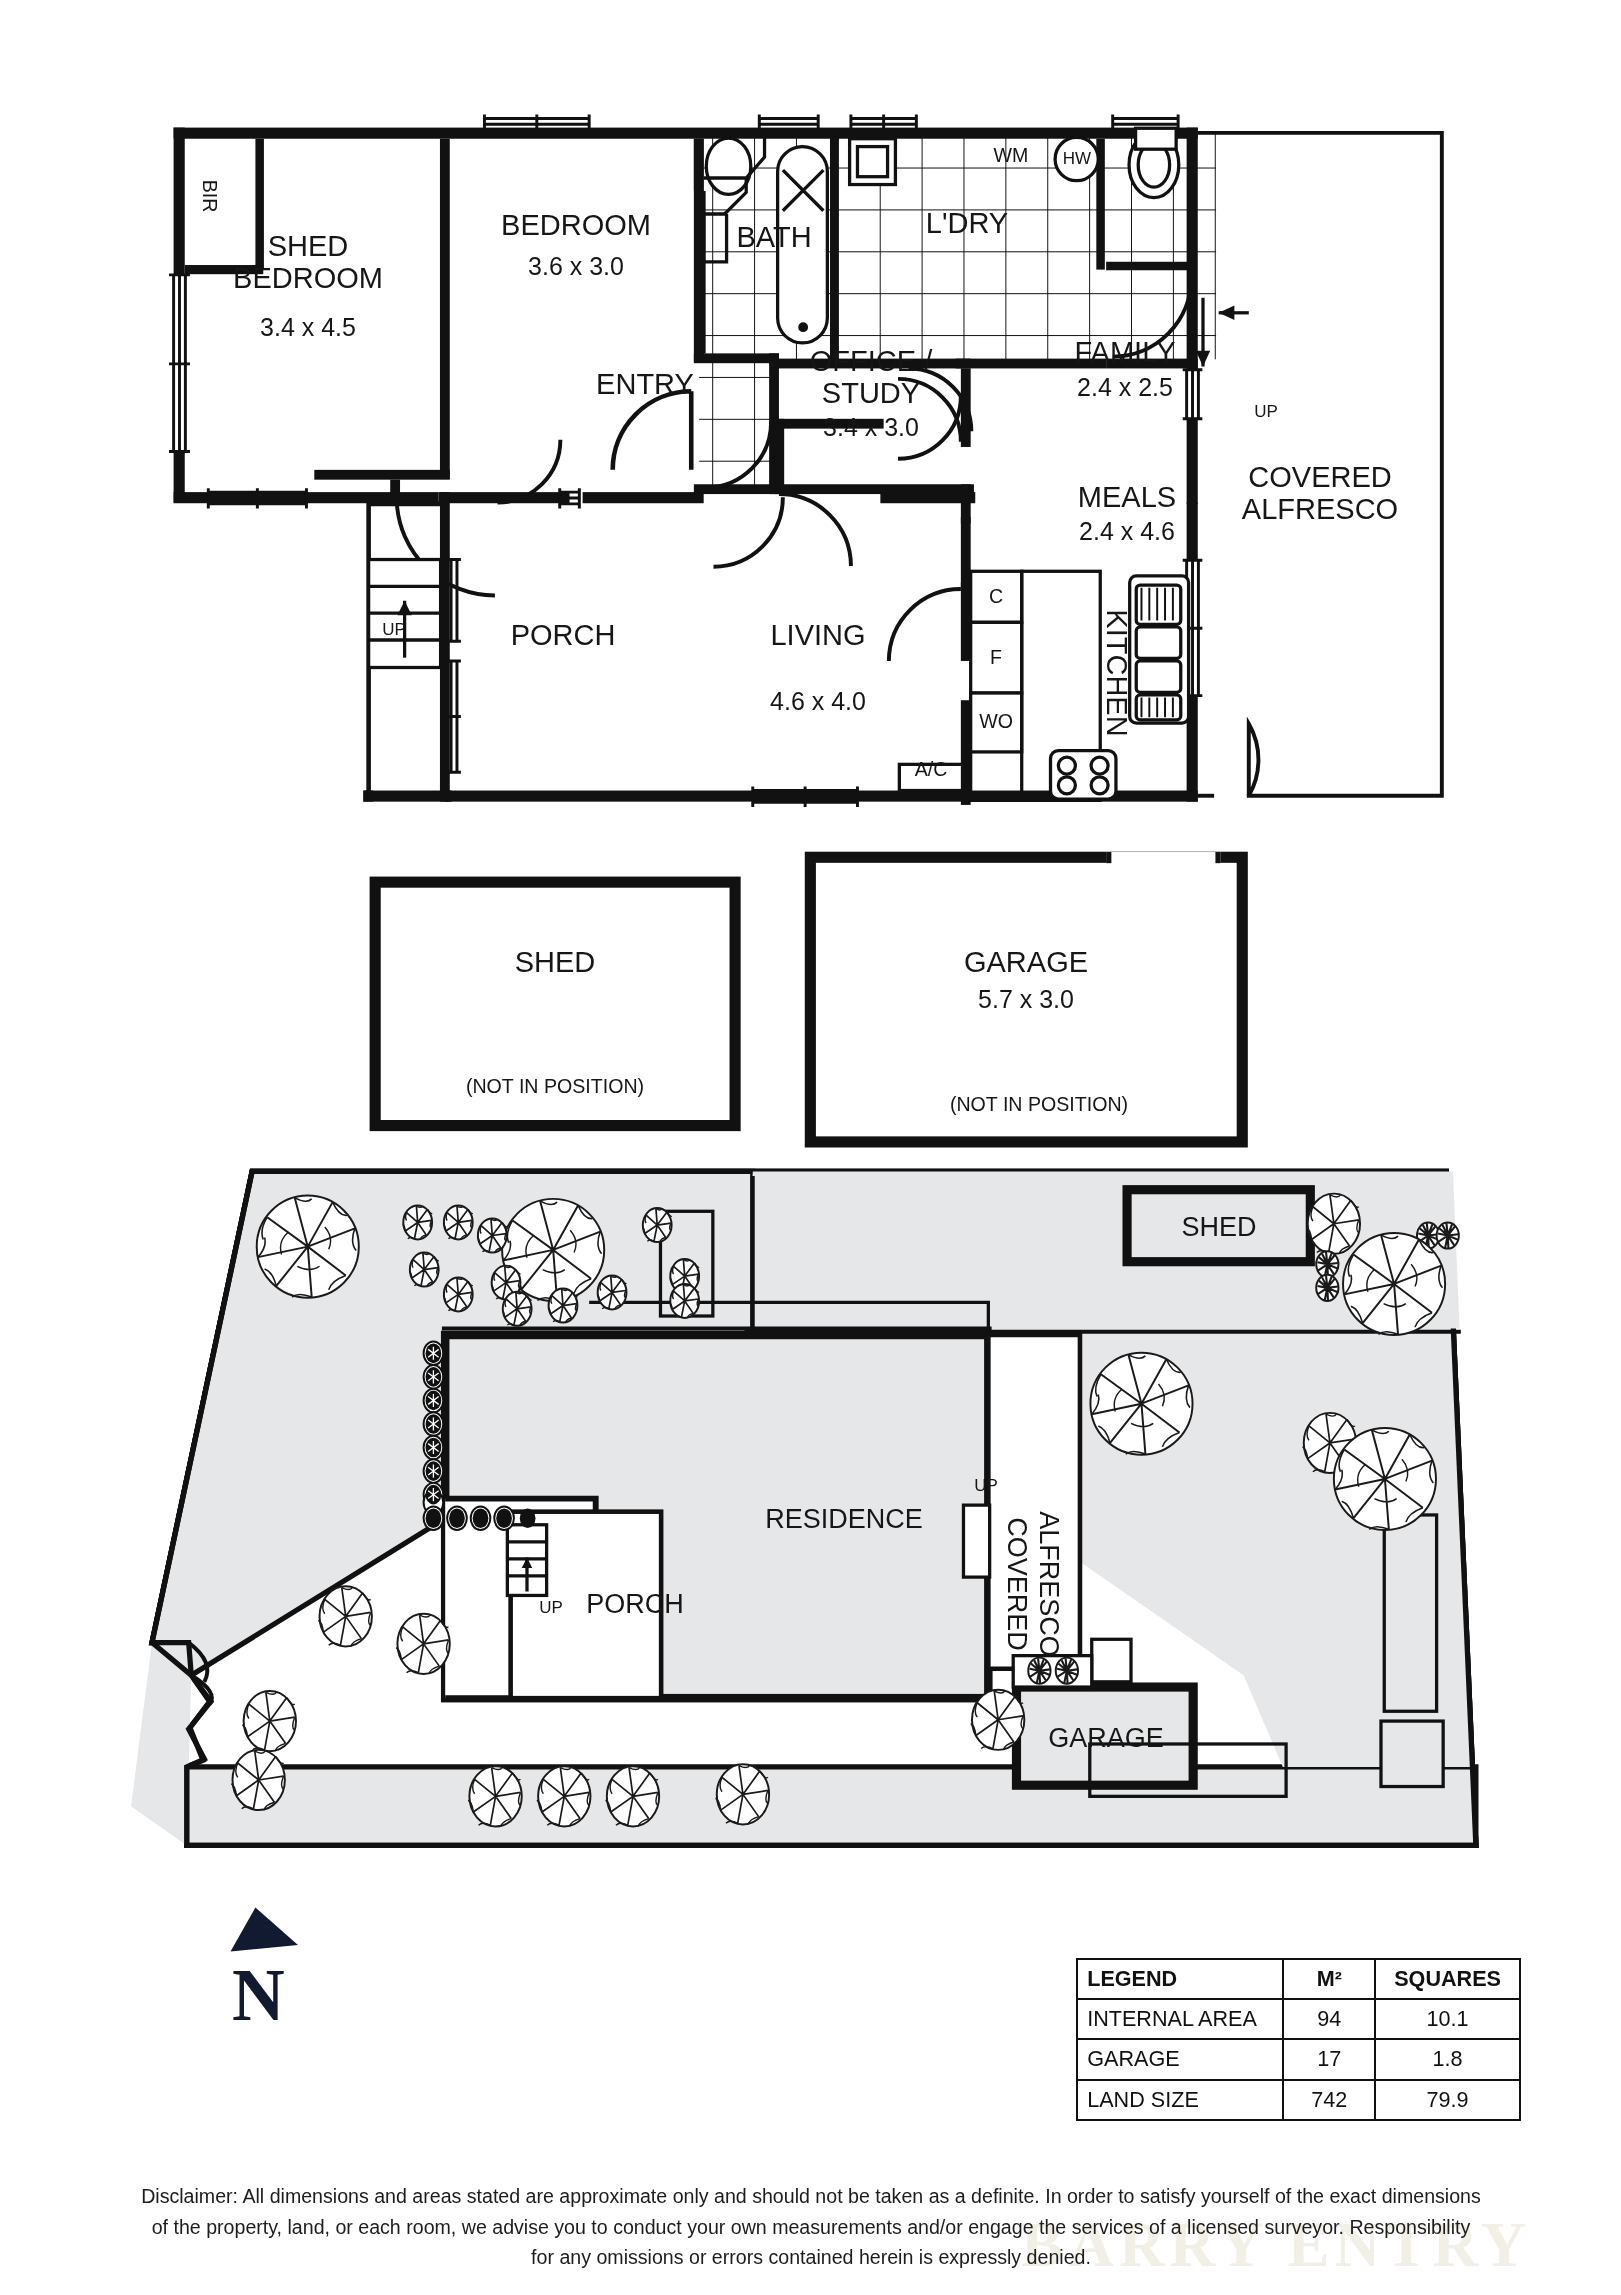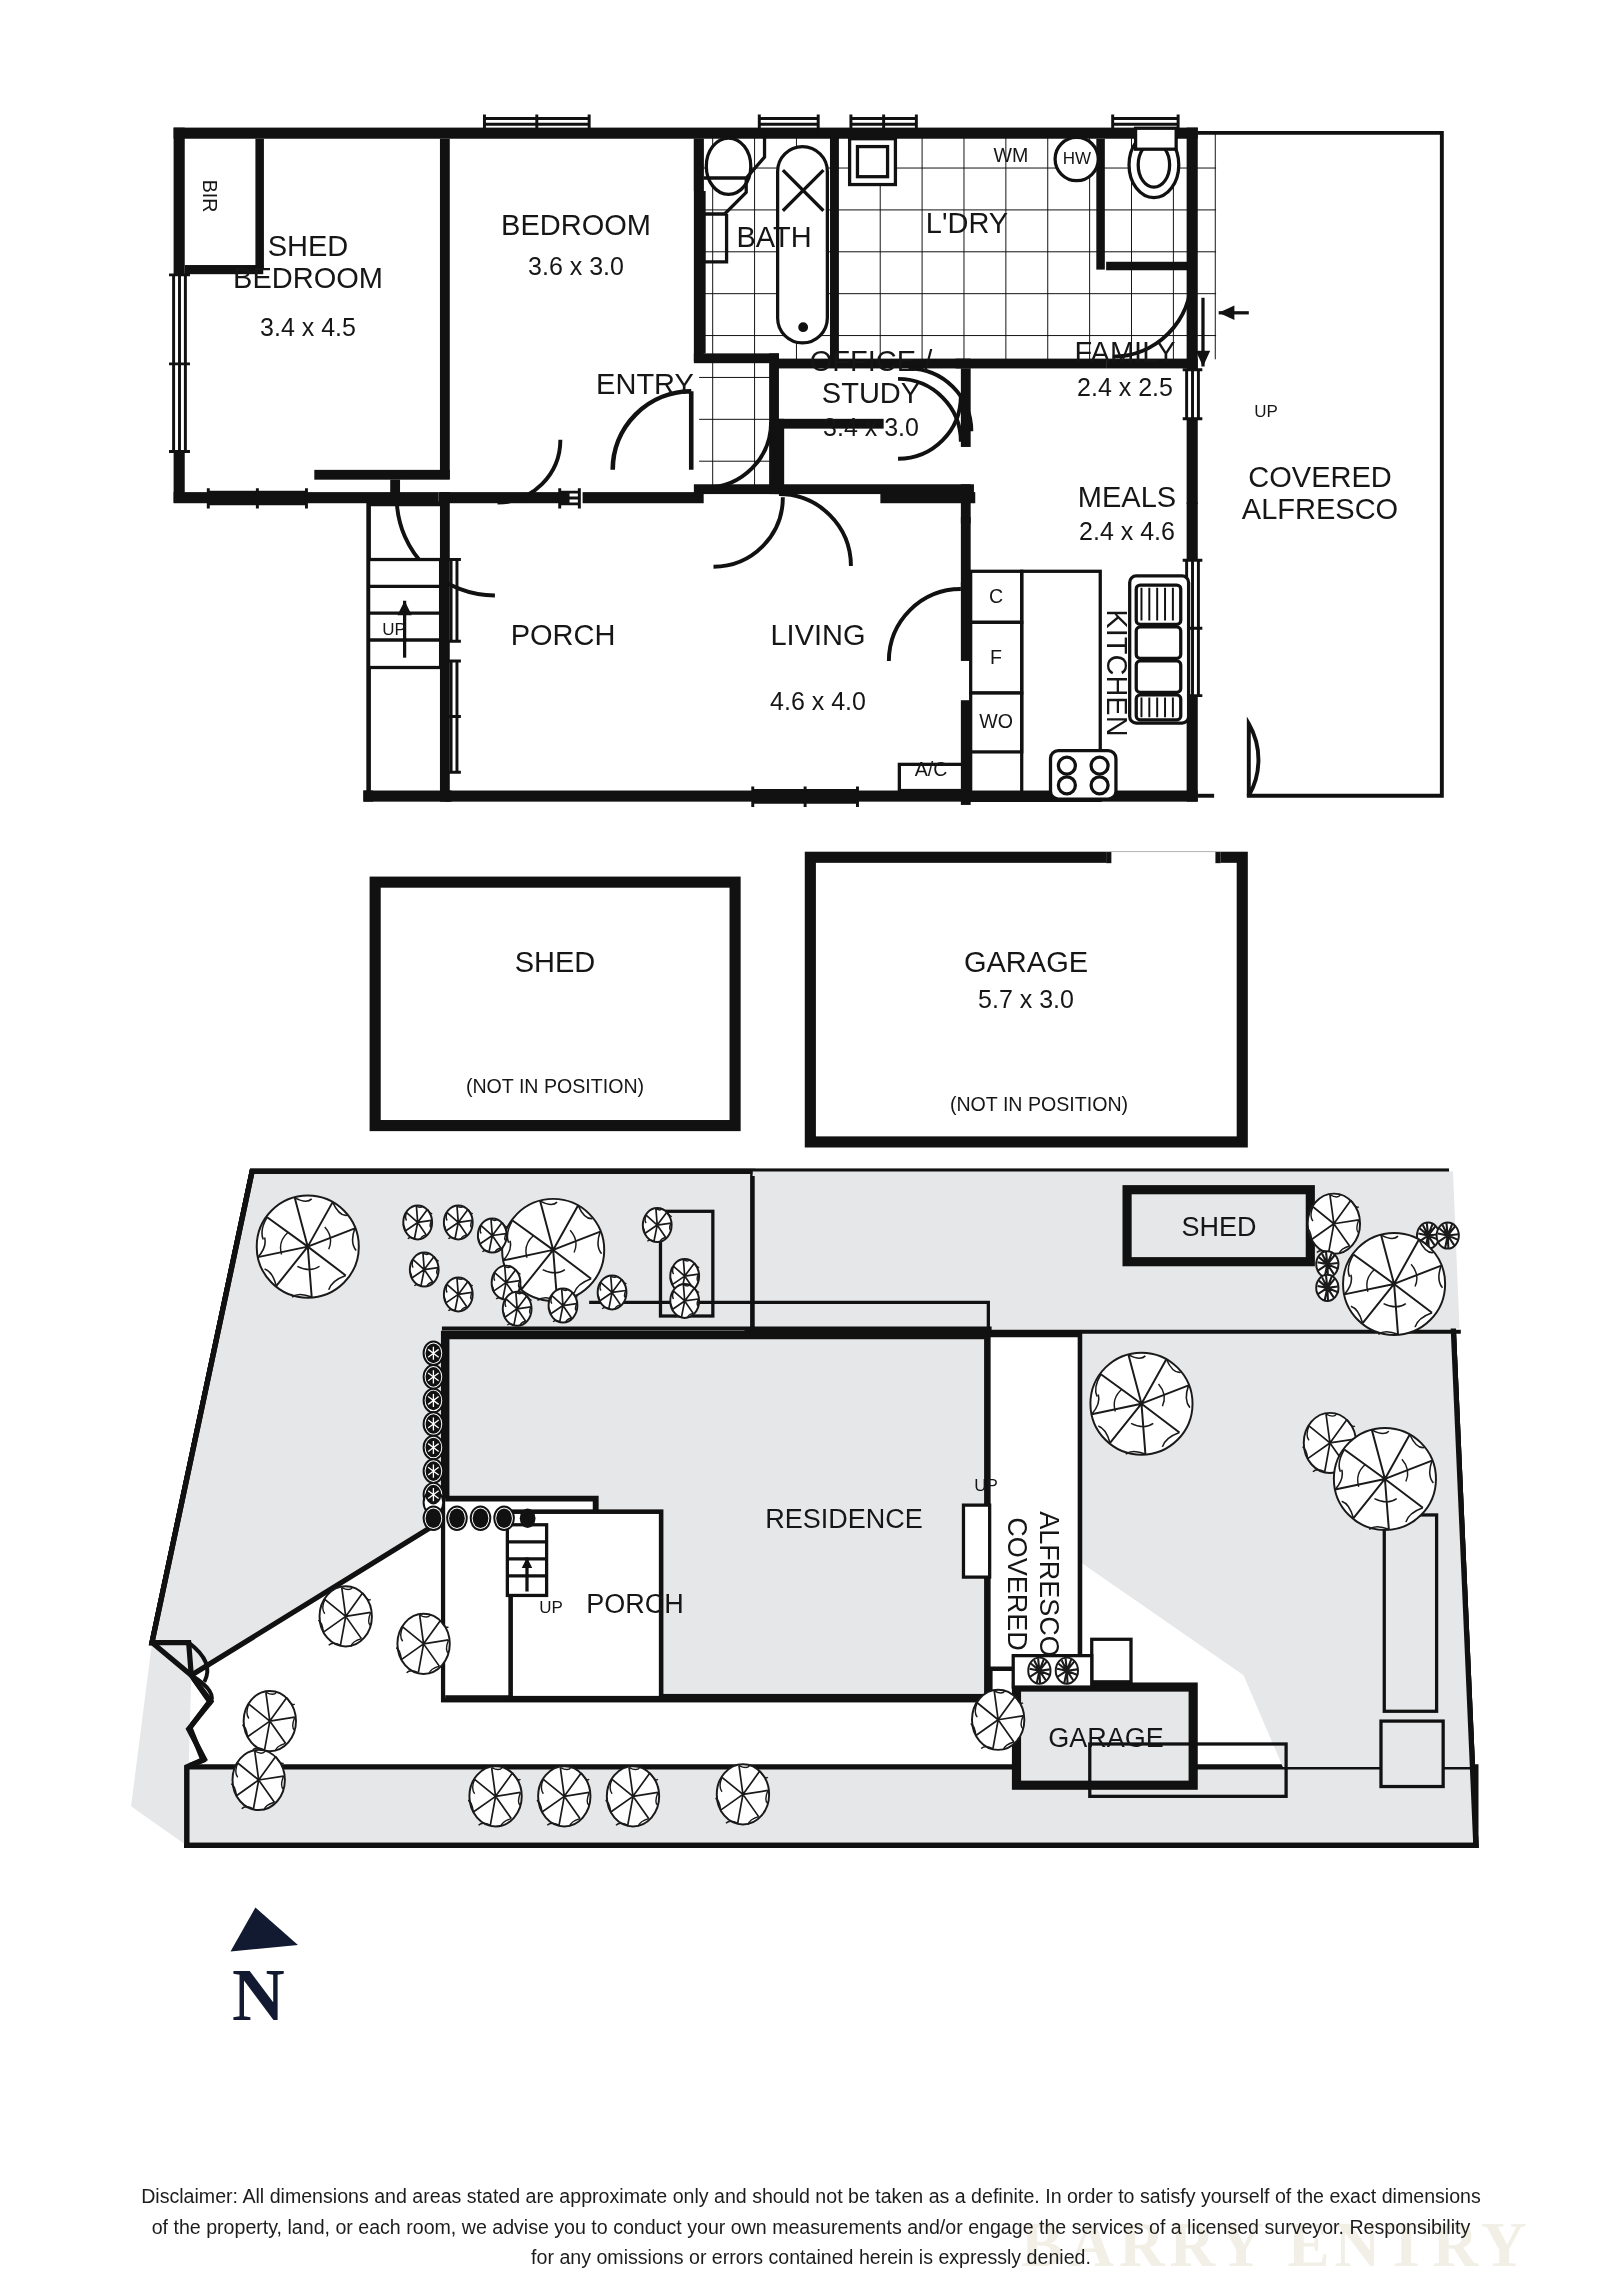--- a/index.html
+++ b/index.html
@@ -568,20 +568,44 @@
   <div class="lbl c site-name" style="left:635px;top:1604px;">PORCH</div>
   <div class="lbl c tiny-lbl" style="left:551px;top:1608px;">UP</div>
   <div class="lbl c tiny-lbl" style="left:986px;top:1486px;">UP</div>
   <div class="lbl c site-name vert" style="left:1017px;top:1584px;">COVERED</div>
   <div class="lbl c site-name vert" style="left:1049px;top:1584px;">ALFRESCO</div>
   <div class="lbl c site-name" style="left:1219px;top:1227px;">SHED</div>
   <div class="lbl c site-name" style="left:1106px;top:1738px;">GARAGE</div>
 
   <div class="north-n" style="left:232px;top:1954px;">N</div>
 
+  <table class="legend" style="left:1076px;top:1958px;width:445px;">
+    <tbody>
+        <tr>
+      <td class="hdr lft" style="width:216px;">LEGEND</td>
+      <td class="hdr" style="width:85px;">M²</td>
+      <td class="hdr" style="width:131px;">SQUARES</td>
+    </tr>
+    <tr>
+      <td class="lft">INTERNAL AREA</td>
+      <td>94</td>
+      <td>10.1</td>
+    </tr>
+    <tr>
+      <td class="lft">GARAGE</td>
+      <td>17</td>
+      <td>1.8</td>
+    </tr>
+    <tr>
+      <td class="lft">LAND SIZE</td>
+      <td>742</td>
+      <td>79.9</td>
+    </tr>
+  </tbody>
+    </table>
 
   <div class="watermark" style="left:1021px;top:2209px;">BARRY ENTRY</div>
 
   <div class="disclaimer" style="top:2183px;">Disclaimer: All dimensions and areas stated are approximate only and should not be taken as a definite. In order to satisfy yourself of the exact dimensions</div>
   <div class="disclaimer" style="top:2244px;">for any omissions or errors contained herein is expressly denied.</div>
   <div class="disclaimer" style="top:2214px;">of the property, land, or each room, we advise you to conduct your own measurements and/or engage the services of a licensed surveyor. Responsibility</div>
 
 </div>
 
 

